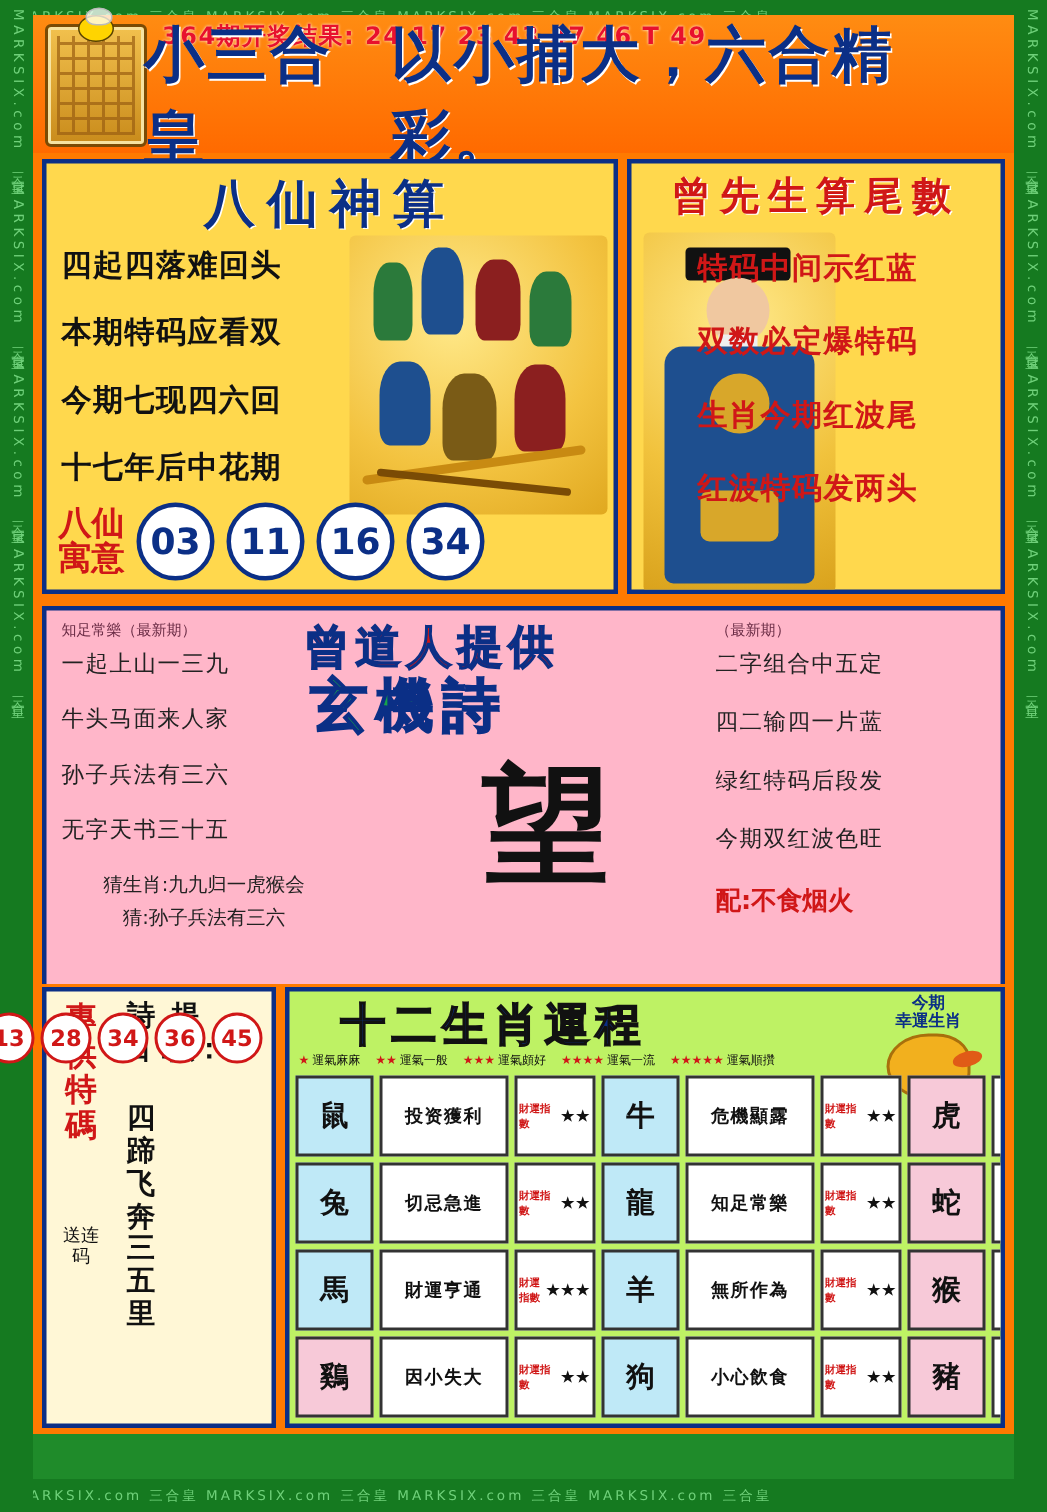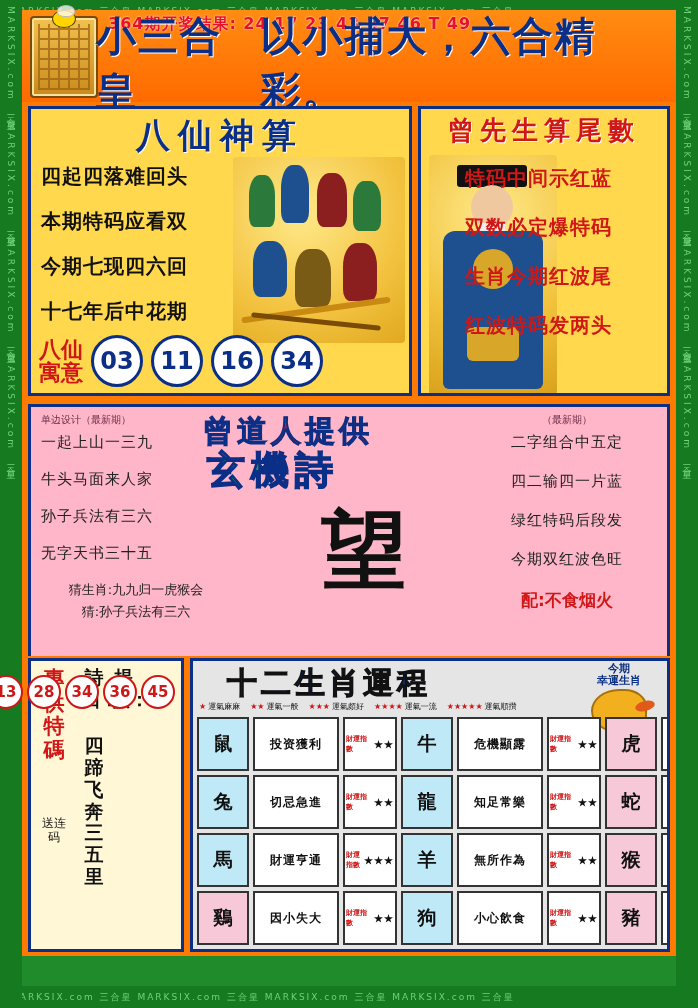--- a/index.html
+++ b/index.html
@@ -112,41 +112,41 @@
   .mid-title2{position:absolute;left:176px;top:38px;font-size:38px;font-weight:bold;color:#16a34a;
       -webkit-text-stroke:1.5px #0b2f86;letter-spacing:6px;
       font-family:"DejaVu Serif","Liberation Serif",serif;}
   .big-char{position:absolute;left:290px;top:86px;font-size:86px;font-weight:bold;color:#111;
       font-family:"DejaVu Serif","Liberation Serif",serif;}
   .mid-left{position:absolute;left:10px;top:6px;width:190px;}
   .mid-left .cap{font-size:10px;color:#6b2d46;margin-bottom:6px;}
   .mid-left .ln{font-size:15px;color:#222;margin-bottom:18px;letter-spacing:1px;
       font-family:"DejaVu Serif","Liberation Serif",serif;}
   .mid-left .small{font-size:13px;color:#222;margin-bottom:4px;text-align:center;}
-  .mid-right{position:absolute;right:10px;top:6px;width:180px;text-align:center;}
+  .mid-right{position:absolute;right:10px;top:6px;width:180px;text-align:left;}
   .mid-right .cap{font-size:10px;color:#6b2d46;margin-bottom:6px;}
   .mid-right .ln{font-size:15px;color:#222;margin-bottom:20px;letter-spacing:1px;
       font-family:"DejaVu Serif","Liberation Serif",serif;}
   .mid-right .cfg{font-size:17px;color:#d01717;font-weight:bold;}
 
   
   .bot{position:relative;height:300px;background:#ff7a00;padding:2px 6px 4px 6px;box-sizing:border-box;display:flex;gap:6px;}
   .bot-left{width:150px;border:3px solid #0b2f86;background:#fff7d6;position:relative;}
   .bl-red{position:absolute;left:4px;top:6px;width:38px;font-size:21px;font-weight:bold;color:#d01717;
       line-height:1.12;text-align:center;font-family:"DejaVu Serif","Liberation Serif",serif;}
   .bl-sub{position:absolute;left:6px;top:156px;width:34px;font-size:12px;color:#111;text-align:center;line-height:1.15;}
   .bl-c2{position:absolute;left:50px;top:6px;width:26px;font-size:19px;color:#111;font-weight:bold;
       line-height:1.15;text-align:center;font-family:"DejaVu Serif","Liberation Serif",serif;}
   .bl-c3{position:absolute;left:80px;top:6px;width:26px;font-size:19px;color:#111;font-weight:bold;
       line-height:1.15;text-align:center;font-family:"DejaVu Serif","Liberation Serif",serif;}
   .bl-nums{position:absolute;right:6px;top:14px;display:flex;flex-direction:row;gap:4px;}
   .bl-nums .n{width:30px;height:30px;border-radius:50%;background:#fff;border:2px solid #d01717;
       color:#d01717;font-size:15px;font-weight:bold;display:flex;align-items:center;justify-content:center;}
 
-  .bot-right{flex:1;border:3px solid #0b2f86;background:#e5e5e5;position:relative;overflow:hidden;}
+  .bot-right{flex:1;border:3px solid #0b2f86;background:#bef264;position:relative;overflow:hidden;}
   .zd-title{position:absolute;left:34px;top:2px;font-size:30px;font-weight:bold;color:#0b2f86;
       -webkit-text-stroke:1px #111;letter-spacing:4px;font-family:"DejaVu Serif","Liberation Serif",serif;}
   .zd-corner{position:absolute;right:4px;top:2px;width:88px;text-align:center;}
   .zd-corner .lab{font-size:11px;color:#0b2f86;font-weight:bold;line-height:1.1;}
   .dragon{margin:2px auto 0;width:52px;height:40px;background:#f2b01e;border-radius:50% 40% 40% 50%;
       position:relative;border:2px solid #a8700c;}
   .dragon:after{content:"";position:absolute;right:-10px;top:10px;width:20px;height:10px;background:#e05b17;
       border-radius:50%;transform:rotate(-15deg);}
   .legend{position:absolute;left:6px;top:40px;width:98%;display:flex;gap:10px;font-size:8px;color:#111;}
   .legend .it{display:flex;align-items:center;gap:2px;}
@@ -250,21 +250,21 @@
       </div>
     </div>
 
     <div class="mid">
       <div class="mid-inner">
         <div class="mid-title1">曾道人提供</div>
         <div class="mid-title2">玄機詩</div>
         <div class="big-char">望</div>
 
         <div class="mid-left">
-          <div class="cap">单边设计（最新期）</div>
+          <div class="cap">知足常樂（最新期）</div>
           <div class="ln">一起上山一三九</div>
           <div class="ln">牛头马面来人家</div>
           <div class="ln">孙子兵法有三六</div>
           <div class="ln">无字天书三十五</div>
           <div class="small">猜生肖:九九归一虎猴会</div>
           <div class="small">猜:孙子兵法有三六</div>
         </div>
 
         <div class="mid-right">
           <div class="cap">（最新期）</div>

